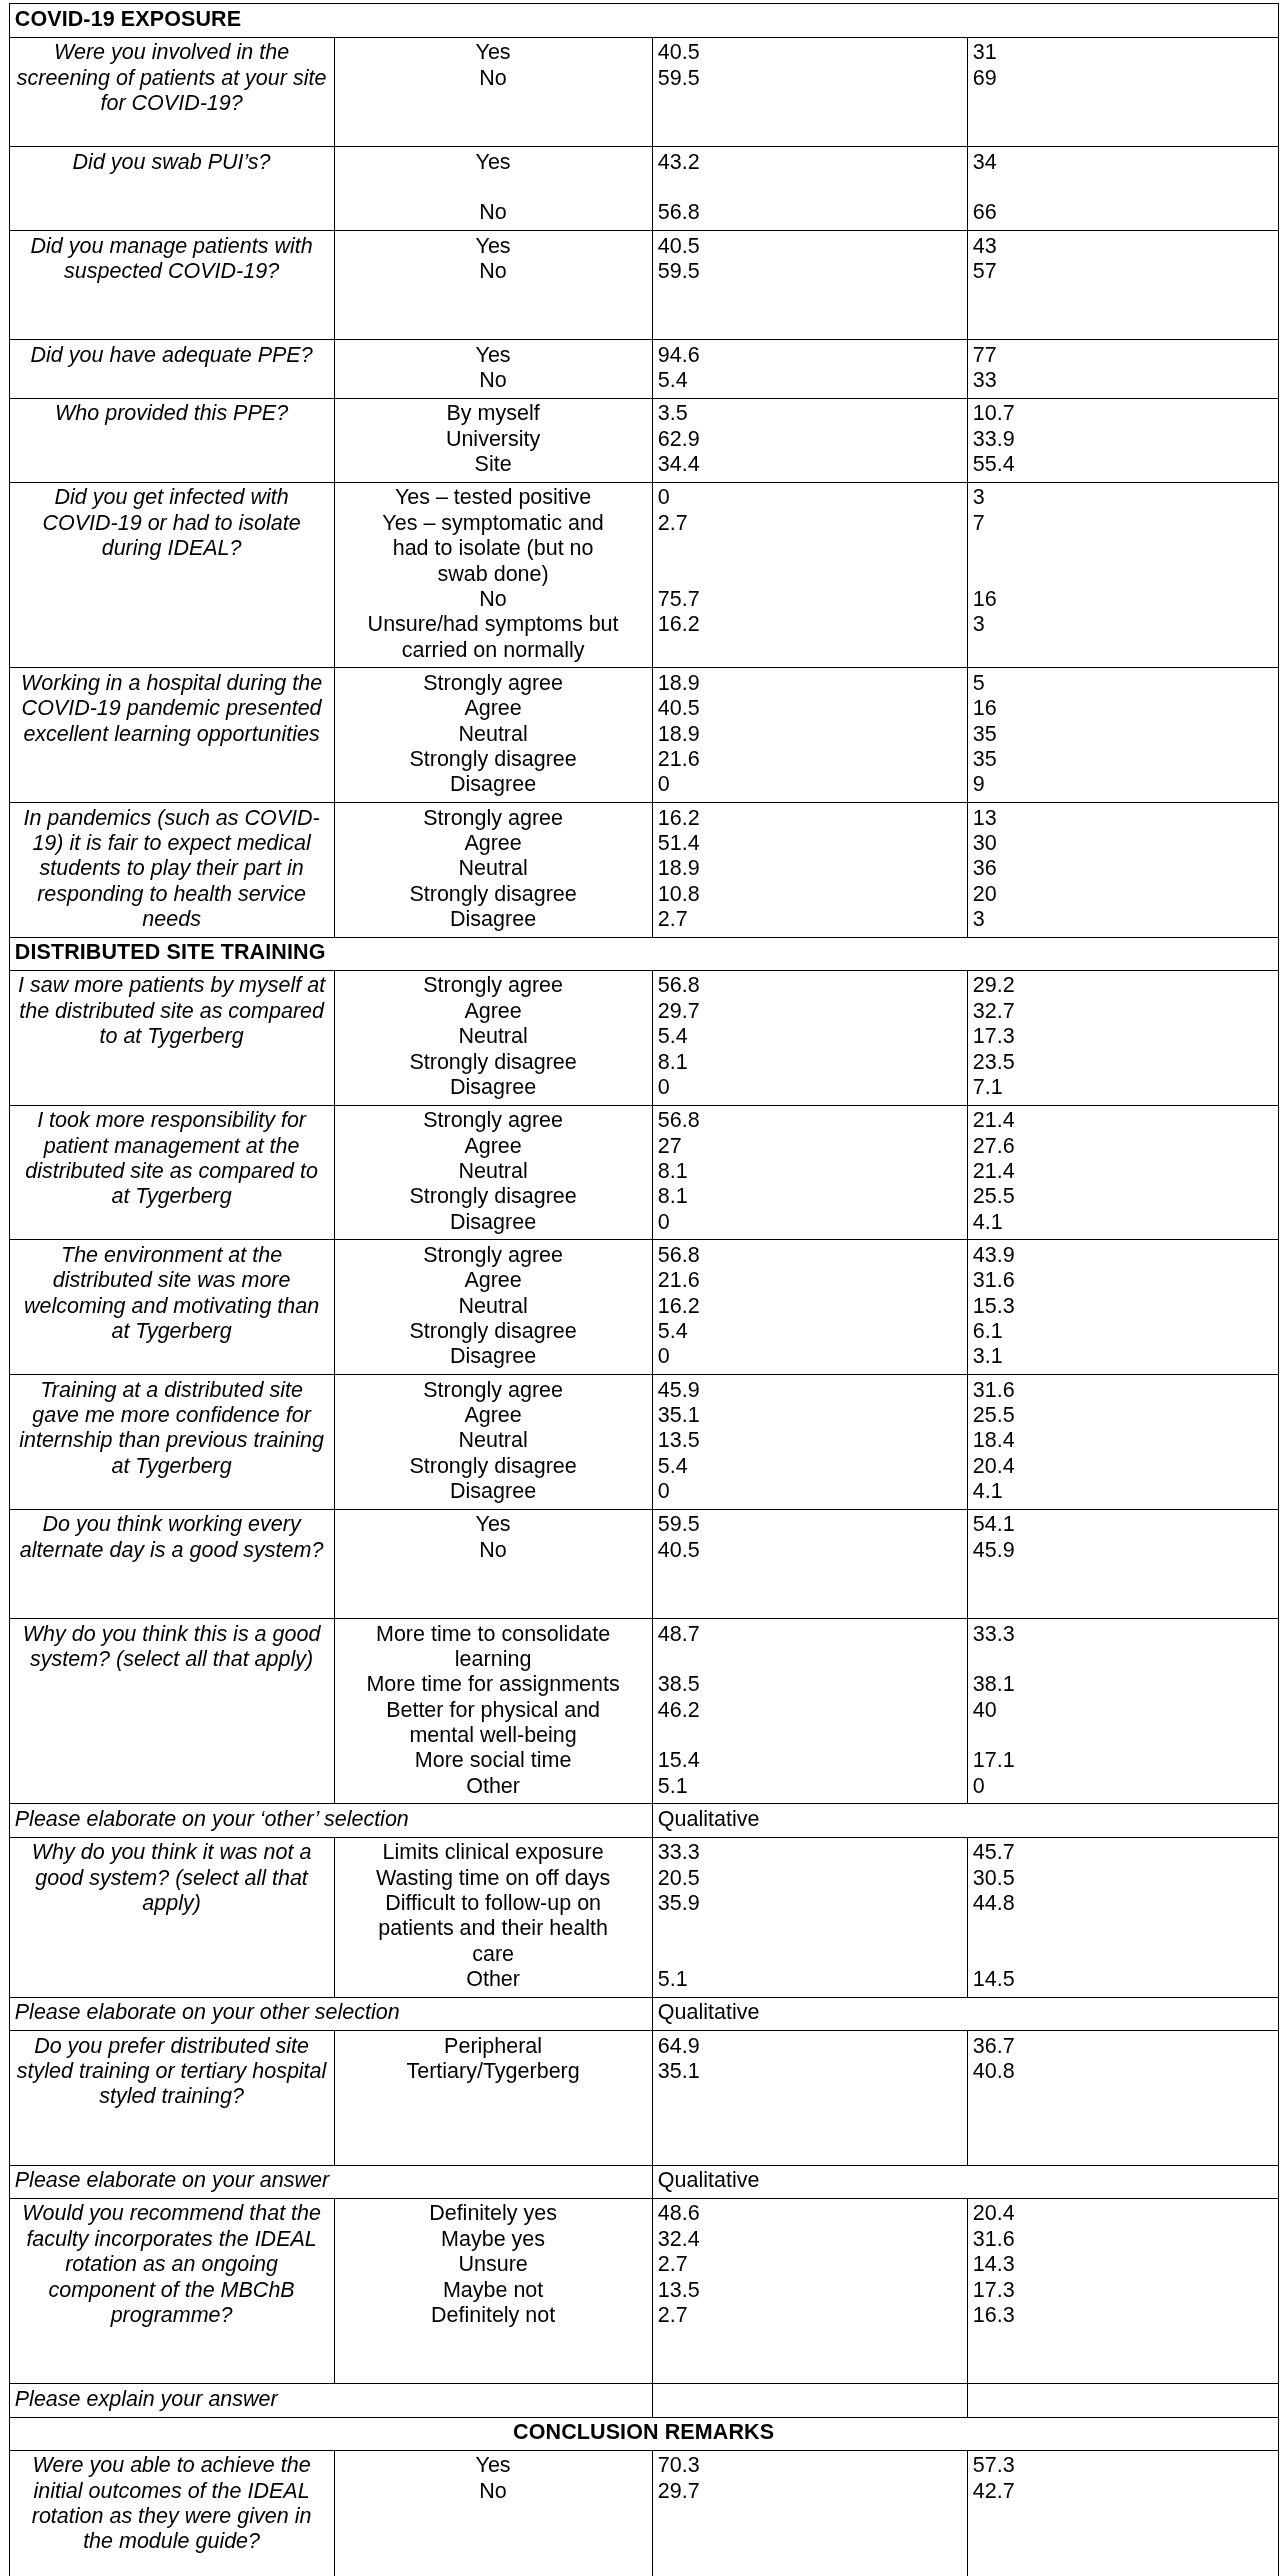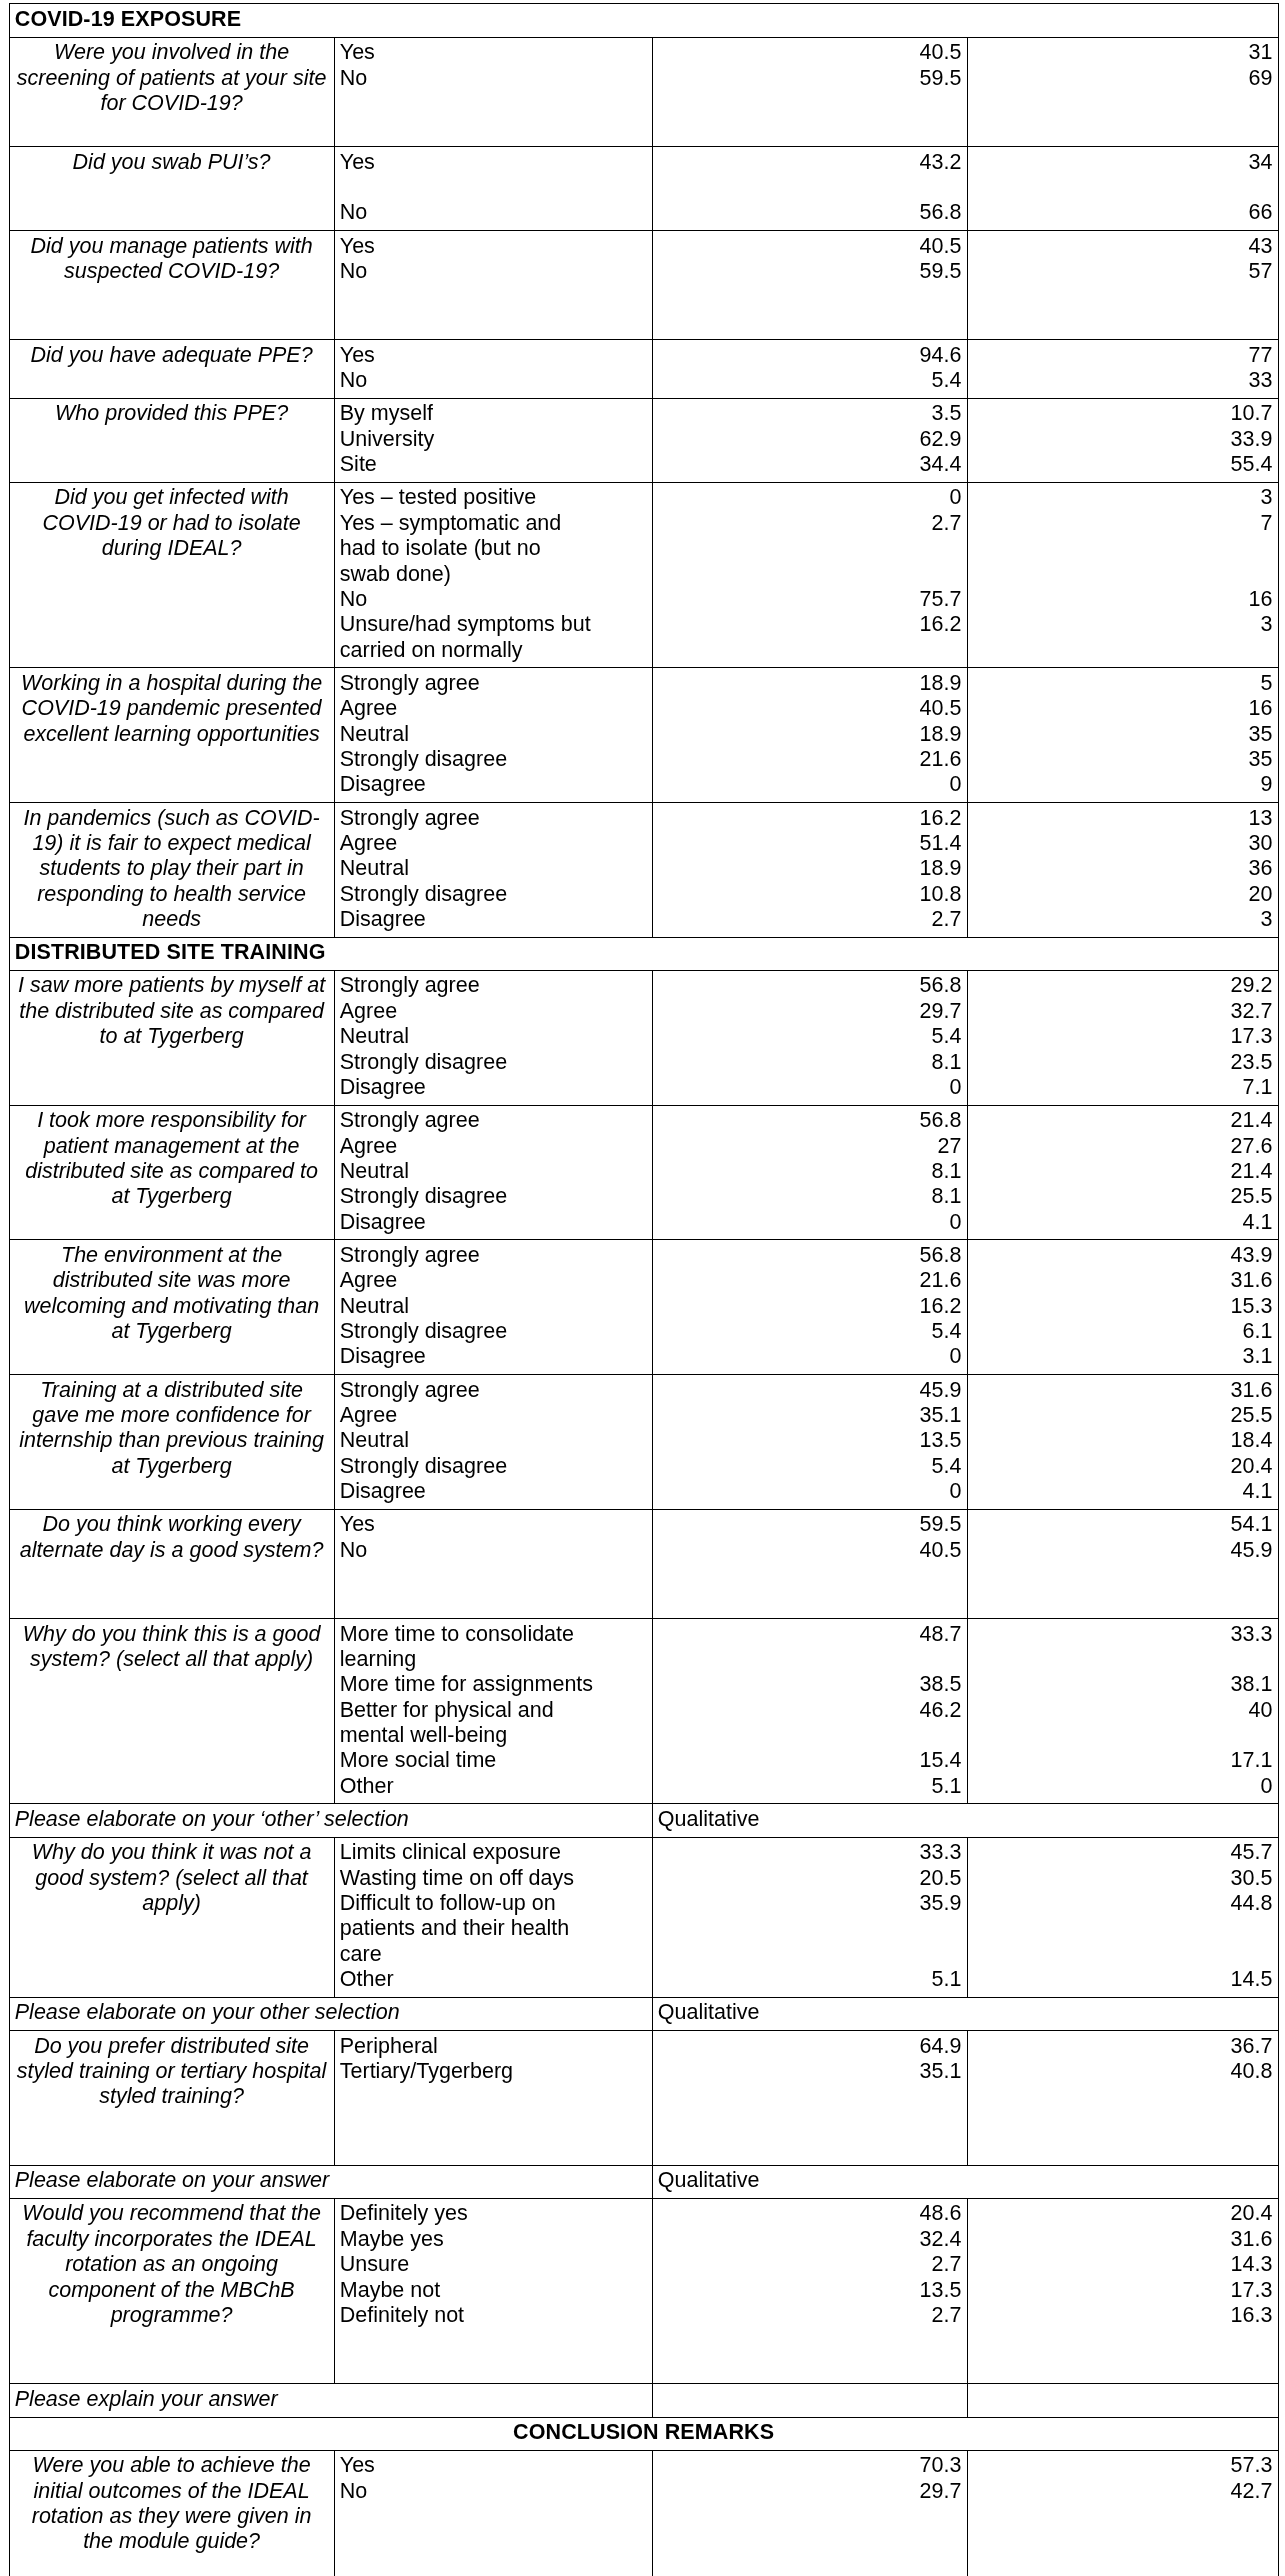--- a/index.html
+++ b/index.html
@@ -50,25 +50,25 @@
   }
   td.section.center { text-align: center; margin-left: 20px; }
 
   
   td.q {
     text-align: center;
     font-style: italic;
   }
   
   td.opt {
-    text-align: left;
+    text-align: center;
   }
   
   td.num {
-    text-align: right;
+    text-align: left;
   }
   
   td.qual-label {
     font-style: italic;
     text-align: left;
   }
   td.qual-value {
     text-align: left;
   }
 

